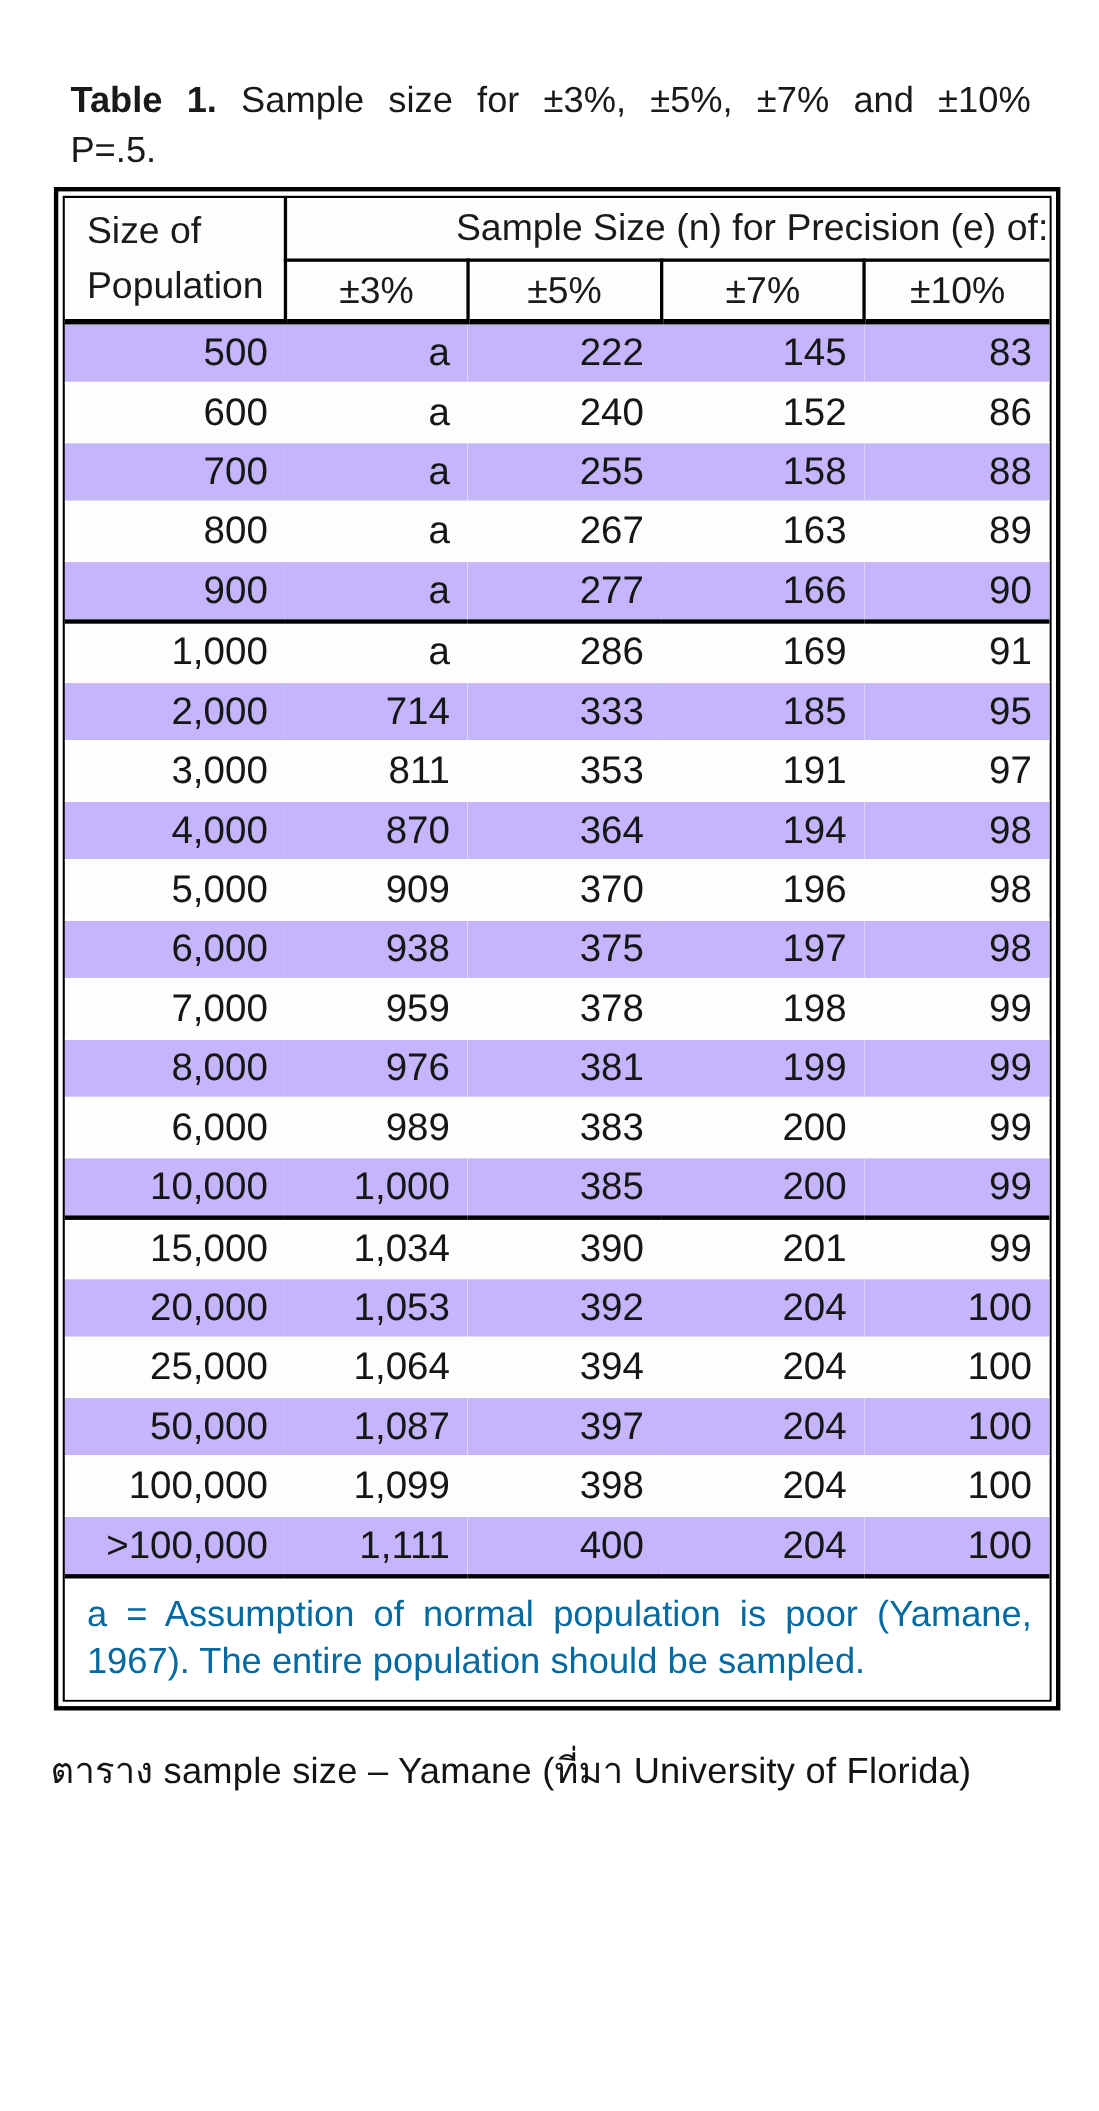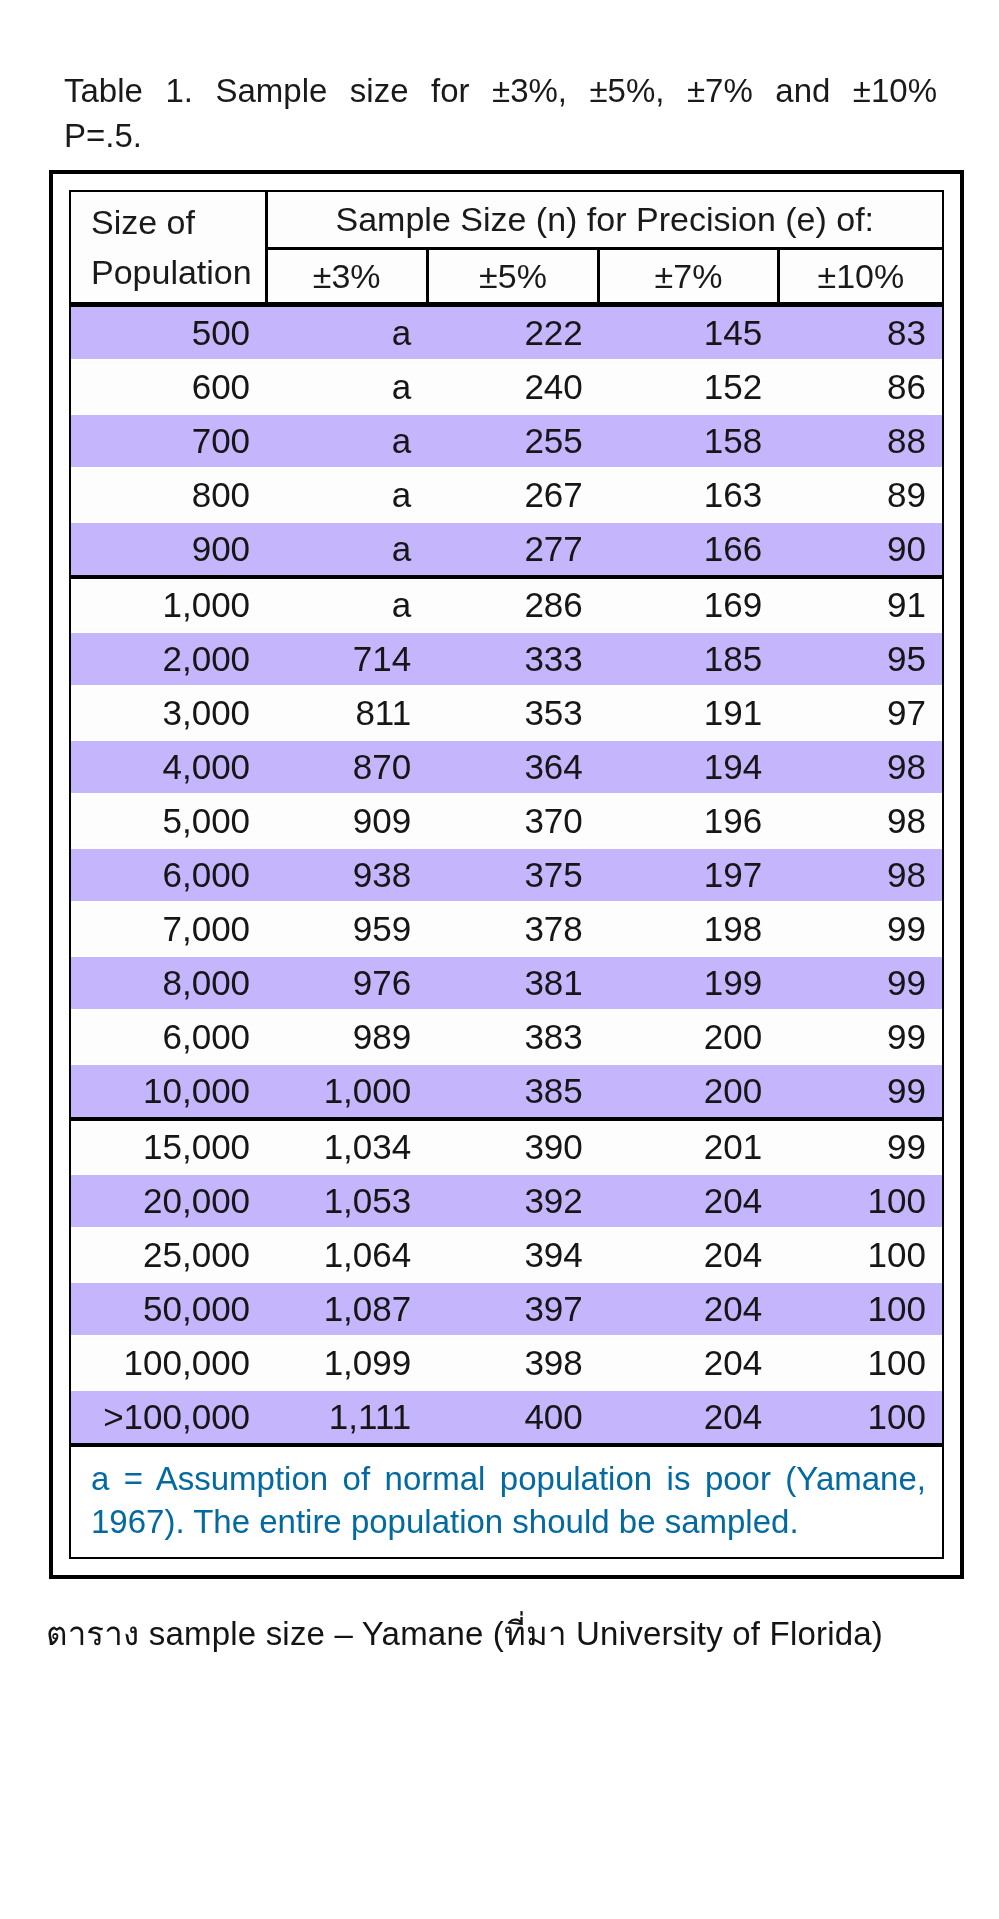--- a/index.html
+++ b/index.html
@@ -9,32 +9,32 @@
   }
   .page{padding:24px 34px 0 34px}
 
   
   .intro{font-size:38px;line-height:64px;color:#151515;letter-spacing:.2px}
 
   
   .scan{margin-top:44px;color:#1a1a1a}
   .scan-title{margin:0 28px 0 30px;font-size:33px;line-height:45px}
   .scan-title .jline{text-align:justify;text-align-last:justify}
-  .scan-title .b{font-weight:normal}
+  .scan-title .b{font-weight:bold}
 
   .tbl-outer{
     margin:12px 0 0 15px;width:915px;box-sizing:border-box;
-    border:4px solid #000;padding:16px;background:#fff;
+    border:4px solid #000;padding:4px;background:#fff;
   }
   .tbl-inner{border:2px solid #000}
   table{width:100%;border-collapse:collapse;table-layout:fixed;background:#fdfdfd}
 
   th{font-weight:normal;font-size:34px;color:#1a1a1a;overflow:hidden}
   .th-pop{text-align:left;padding-left:20px;border-right:3px solid #000;line-height:50px;vertical-align:middle}
-  .th-span{height:53px;border-bottom:3px solid #000;text-align:center}
+  .th-span{height:53px;border-bottom:3px solid #000;text-align:right}
   .th-p{height:50px;text-align:center}
   .th-p + .th-p{border-left:3px solid #000}
 
   td{font-size:35px;height:52px;text-align:right;padding:0 16px 0 0;color:#161616;overflow:hidden}
   tr.gray td{background:#c4b5fd;border-top:2px solid #fff;border-bottom:2px solid #fff}
   tbody.data tr.gstart td{border-top:4px solid #000}
   tbody.data tr:first-child td{border-top:5px solid #000}
 
   tbody.fn td{
     border-top:4px solid #000;background:#fff;height:auto;text-align:left;

